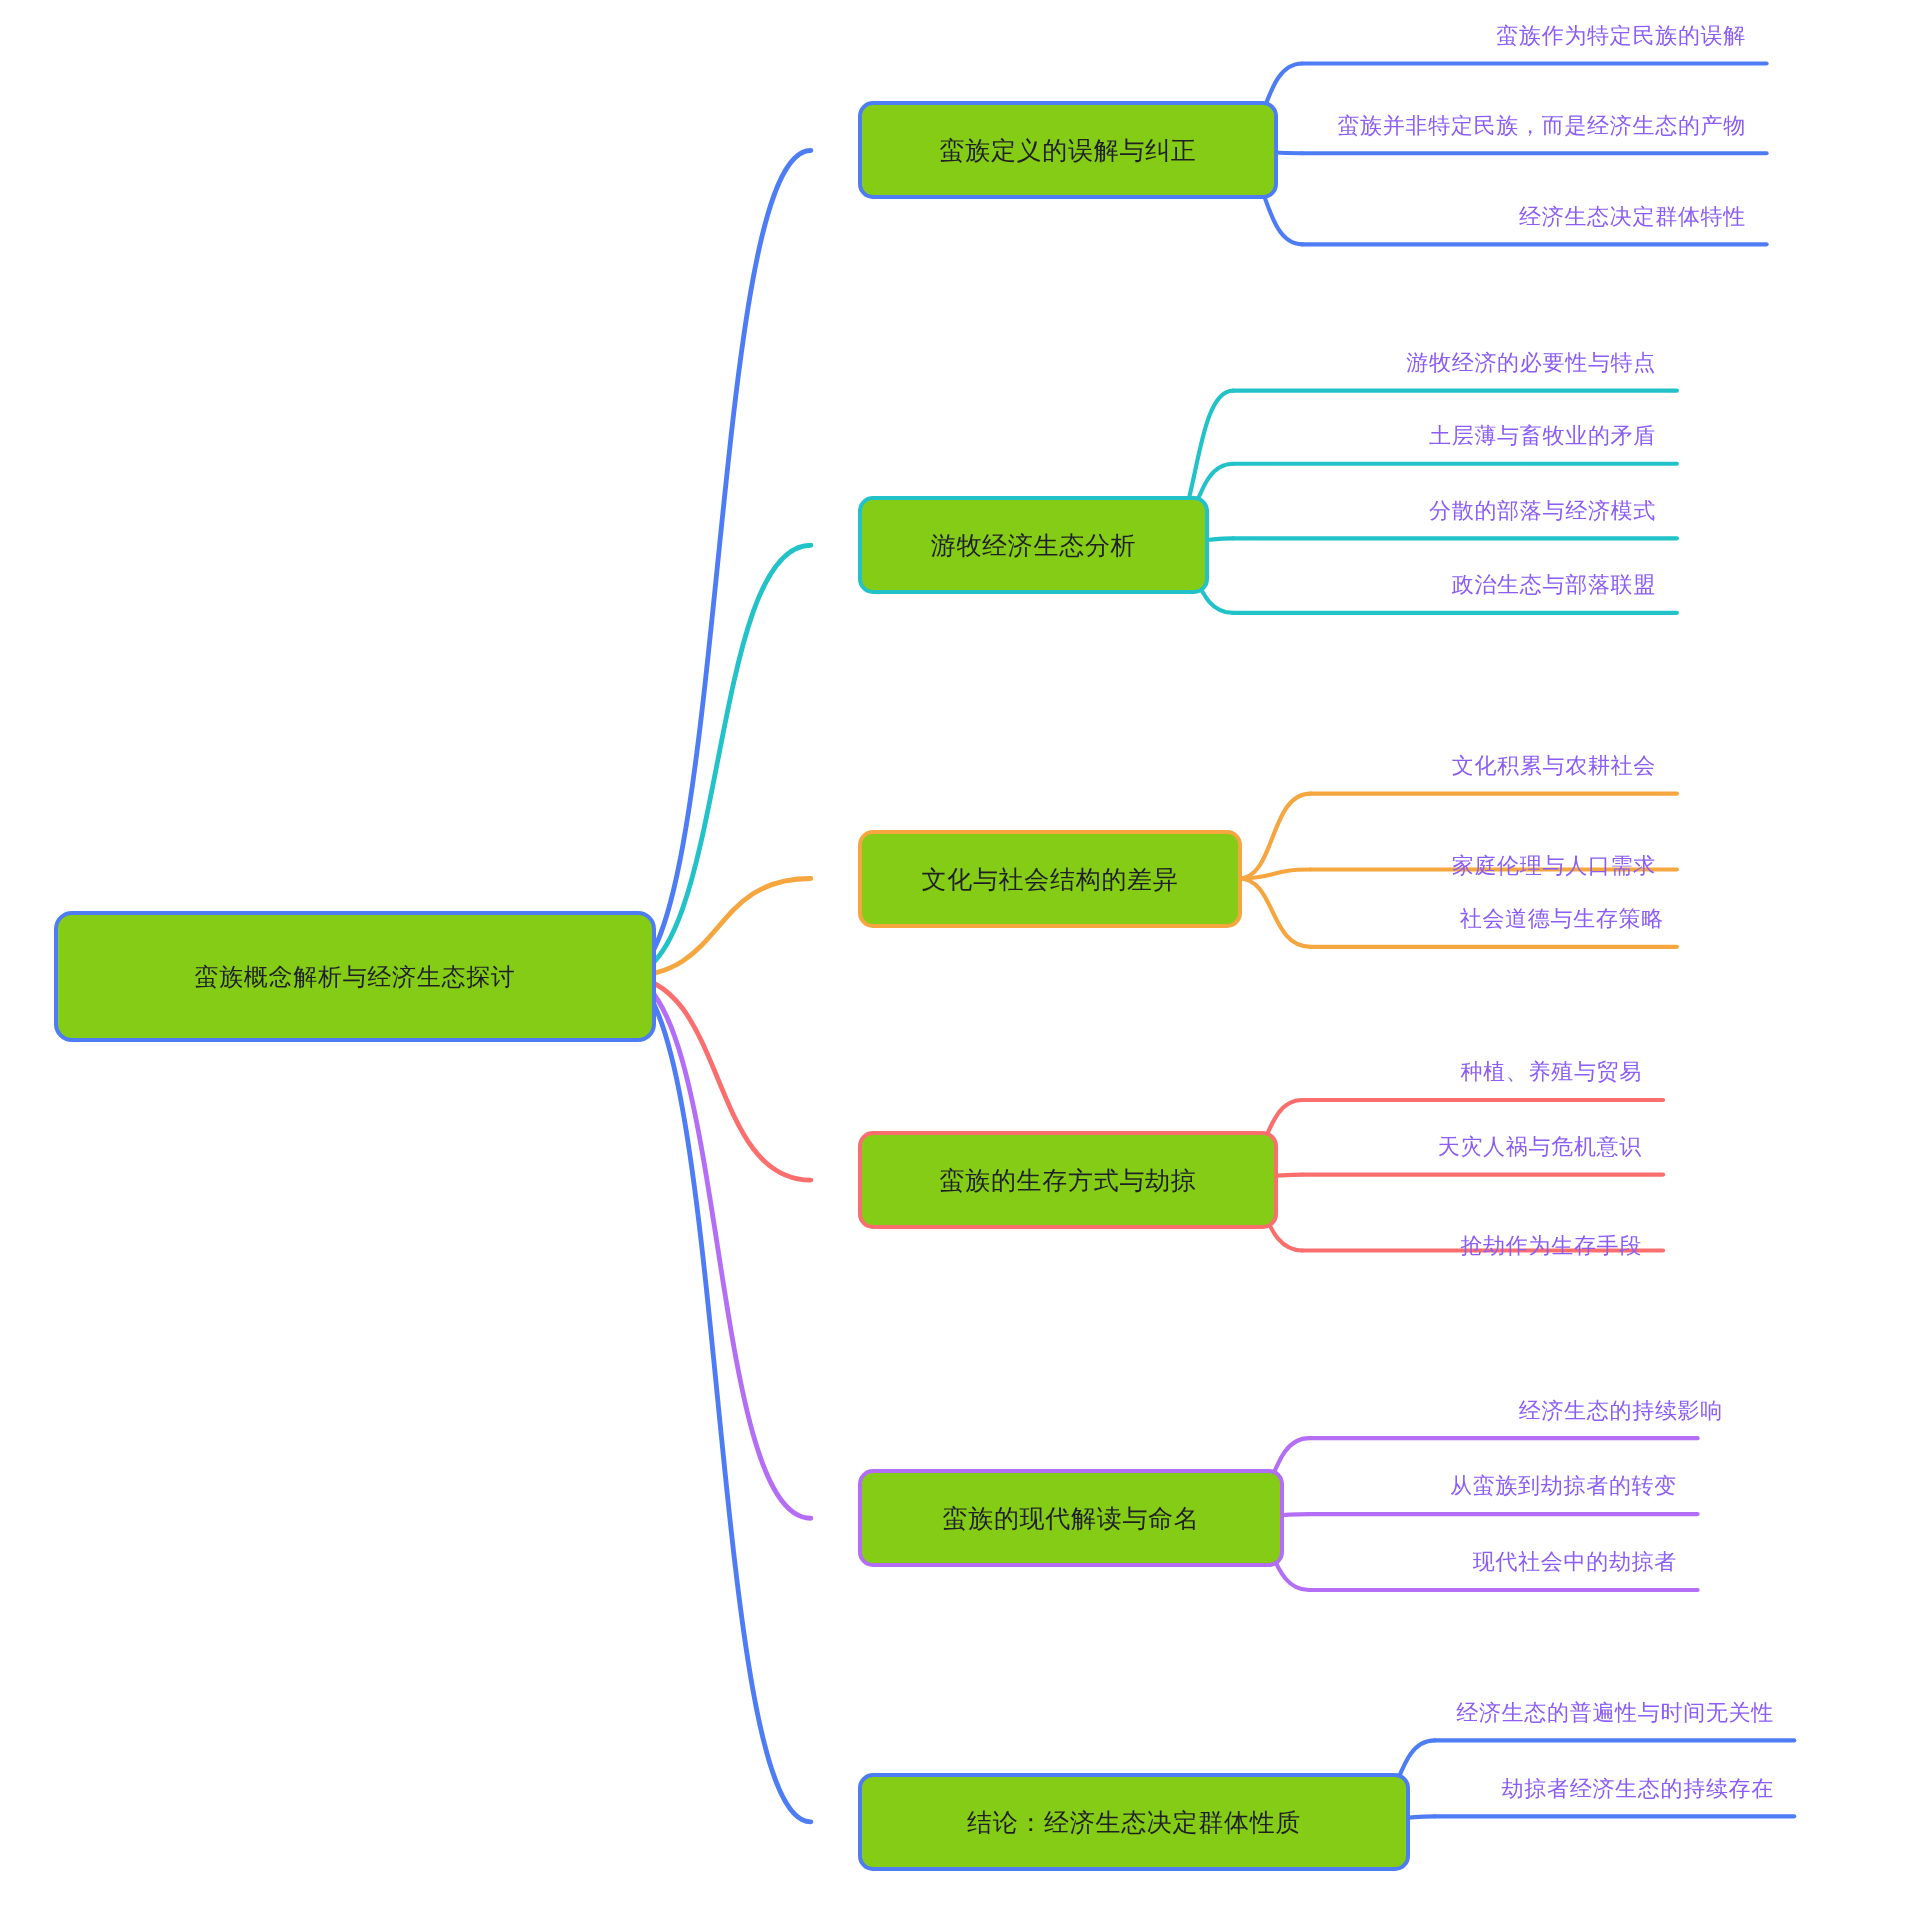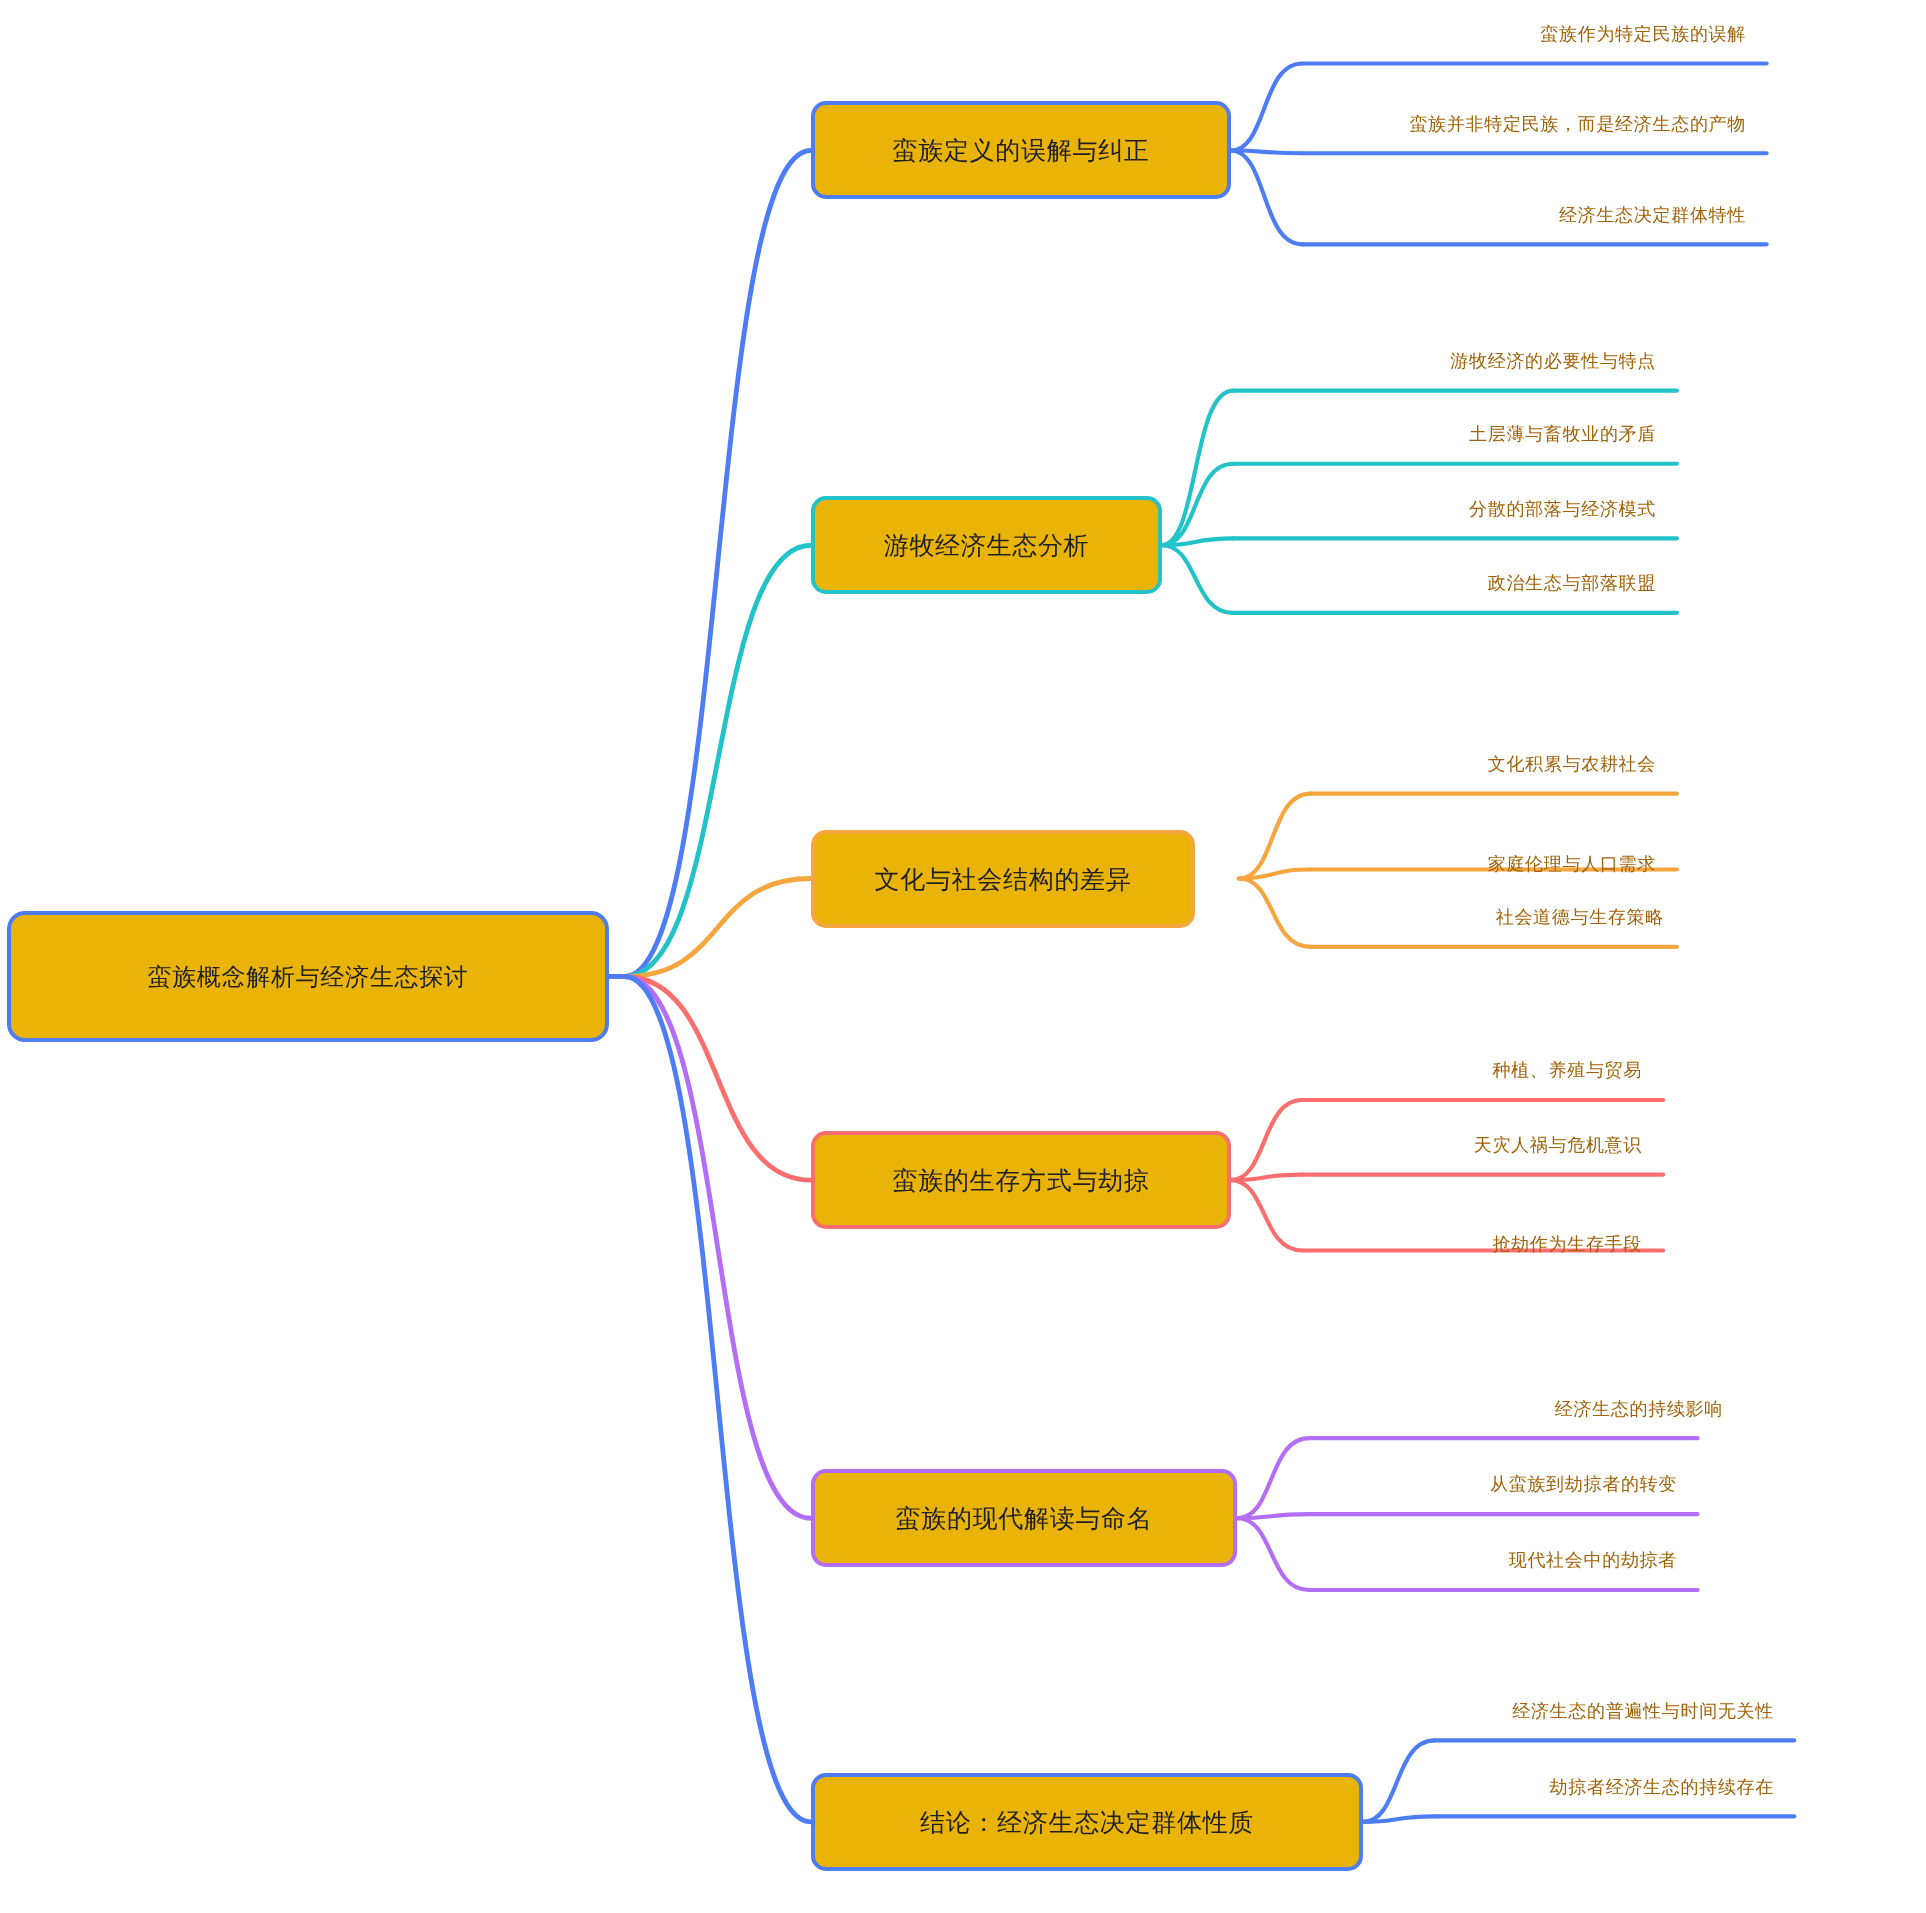--- a/index.html
+++ b/index.html
@@ -1,26 +1,26 @@
 <!DOCTYPE html>
 <html style="font-size:11px"><head>
 <meta charset="utf-8">
 <style>
   html,body{margin:0;padding:0;background:#ffffff;}
   body{width:1926px;height:1913px;overflow:hidden;
        font-family:"Liberation Sans","DejaVu Sans",sans-serif;}
   #stage{position:relative;width:1926px;height:1913px;background:#fff;}
   svg.links{position:absolute;left:0;top:0;width:1926px;height:1913px;}
-  .node-box{position:absolute;box-sizing:border-box;background:#eab308;
+  .node-box{position:absolute;box-sizing:border-box;background:#84cc16;
             border-style:solid;border-width:4.1px;border-radius:15px;
             display:flex;align-items:center;justify-content:center;
-            color:#1f2023;letter-spacing:0.7px;white-space:nowrap;}
+            color:#1f2023;letter-spacing:0.7px;white-space:nowrap;margin-left:47px;}
   .root-box{font-size:24px;border-radius:18px;}
   .branch-box{font-size:25px;}
-  .leaf-label{position:absolute;font-size:18px;color:#a16207;
+  .leaf-label{position:absolute;font-size:22px;color:#8b5cf6;
               white-space:nowrap;letter-spacing:0.7px;line-height:1;}
 </style>
 </head>
 <body>
 
 <div id="stage">
   <svg class="links" viewBox="0 0 2791 2772" xmlns="http://www.w3.org/2000/svg">
       <path d="M 882 1415 L 905 1415" fill="none" stroke="#4d7cf5" stroke-width="7" stroke-linecap="round"></path>
       <path d="M 905 1415 C 1053.5 1415, 1026.5 218, 1175 218" fill="none" stroke="#4d7cf5" stroke-width="7" stroke-linecap="round"></path>
       <path d="M 1783 218 C 1837 218, 1827 92, 1887 92" fill="none" stroke="#4d7cf5" stroke-width="6" stroke-linecap="round"></path>

